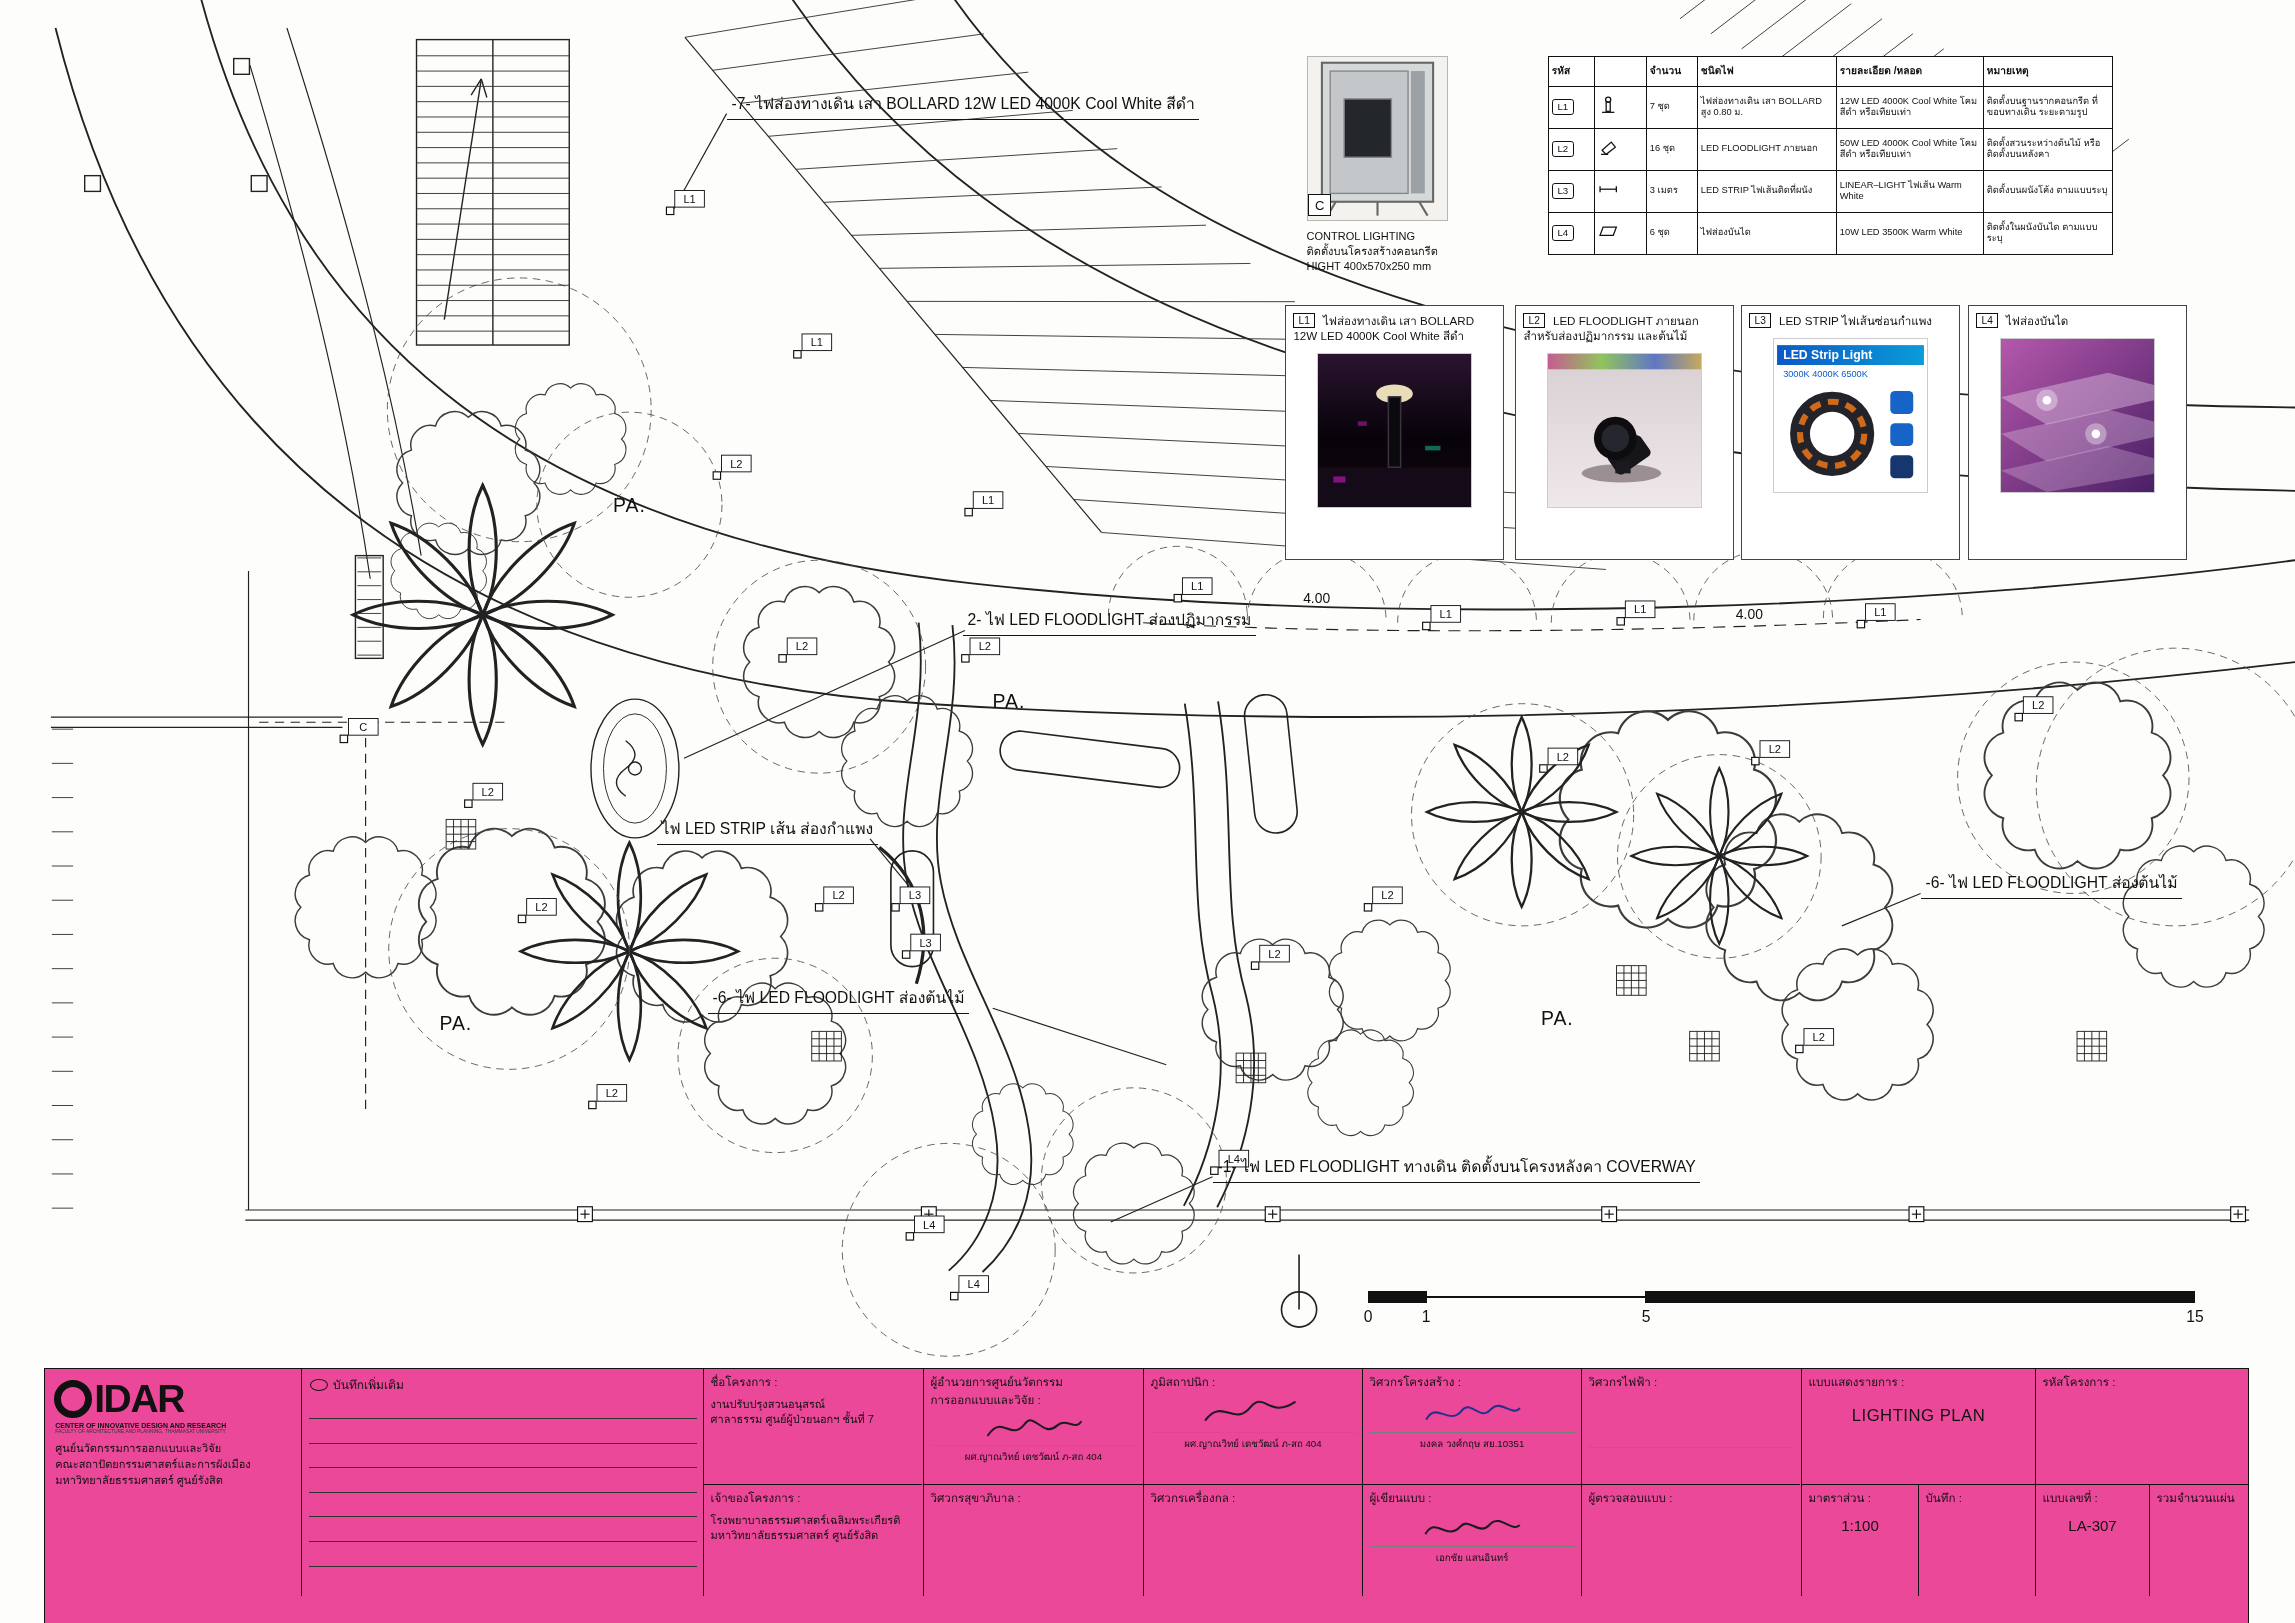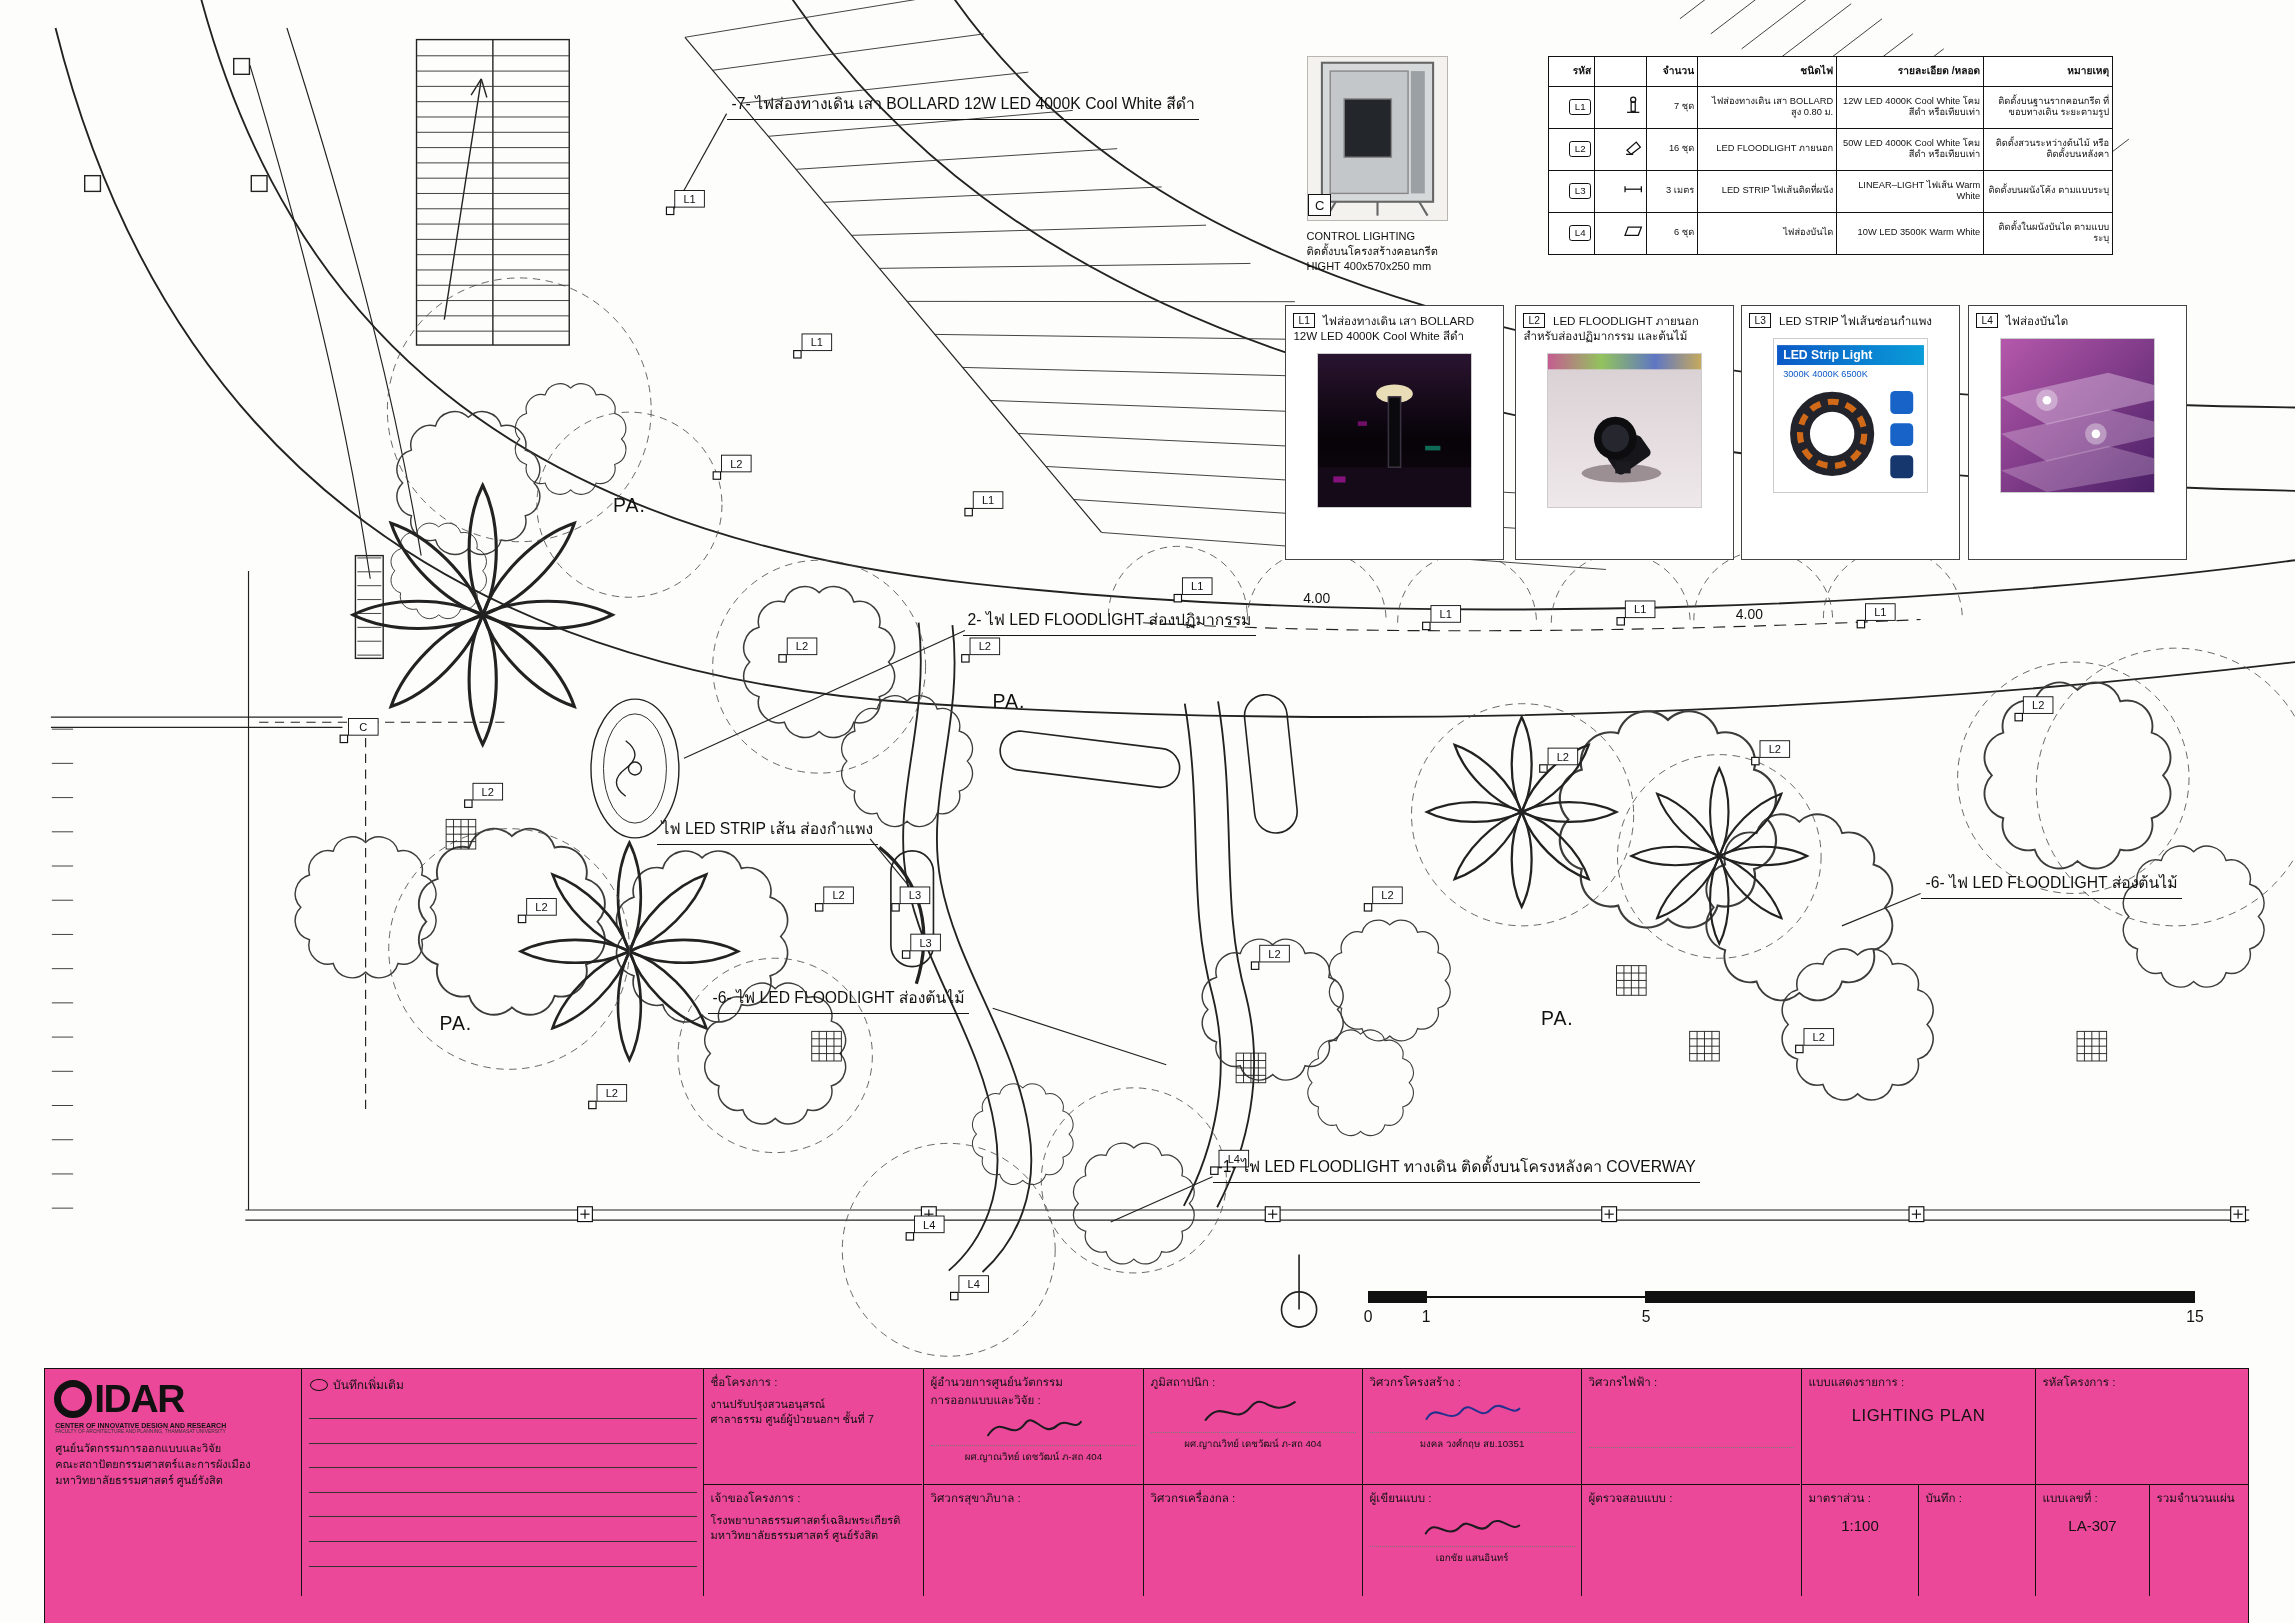--- a/index.html
+++ b/index.html
@@ -23,21 +23,21 @@
   .ltxt{font-size:24px;text-anchor:middle;fill:#111}
   .pa{font-size:42px;fill:#111;text-anchor:middle;letter-spacing:2px}
   .dim{font-size:30px;fill:#111;text-anchor:middle}
   .leader{stroke:#222;stroke-width:2.5}
   
   .ann{position:absolute;font-size:15.7px;white-space:nowrap;border-bottom:1.4px solid #151515;
        padding:0 4.6px 2.8px 4.6px;color:#111}
   
   .sched{position:absolute;left:1548px;top:56px;width:563px;border-collapse:collapse;
          background:#fff;table-layout:fixed}
-  .sched th,.sched td{border:0.9px solid #111;font-size:9.3px;padding:1.9px 2.8px;text-align:right;
+  .sched th,.sched td{border:0.9px solid #111;font-size:9.3px;padding:1.9px 2.8px;text-align:left;
          vertical-align:middle;line-height:1.25;overflow:hidden}
   .sched th{font-size:10.2px;font-weight:bold;height:25px}
   .sched tr.r{height:42px}
   .code{display:inline-block;border:0.9px solid #111;border-radius:2.8px;padding:0.9px 4.6px;font-size:9.7px}
   .sicon{width:20.4px;height:20.4px}
   .sicon *{stroke:#111;stroke-width:2.5;fill:none}
   
   .ctrl{position:absolute;left:1302px;top:56px;width:148px}
   .cab{width:139px;height:163px;background:#f4f2ef;border:0.5px solid #b9b6b0;margin-left:4.6px;position:relative}
   .ctag{position:absolute;left:0.9px;bottom:3.7px;width:20.4px;height:20.4px;border:1.2px solid #111;

